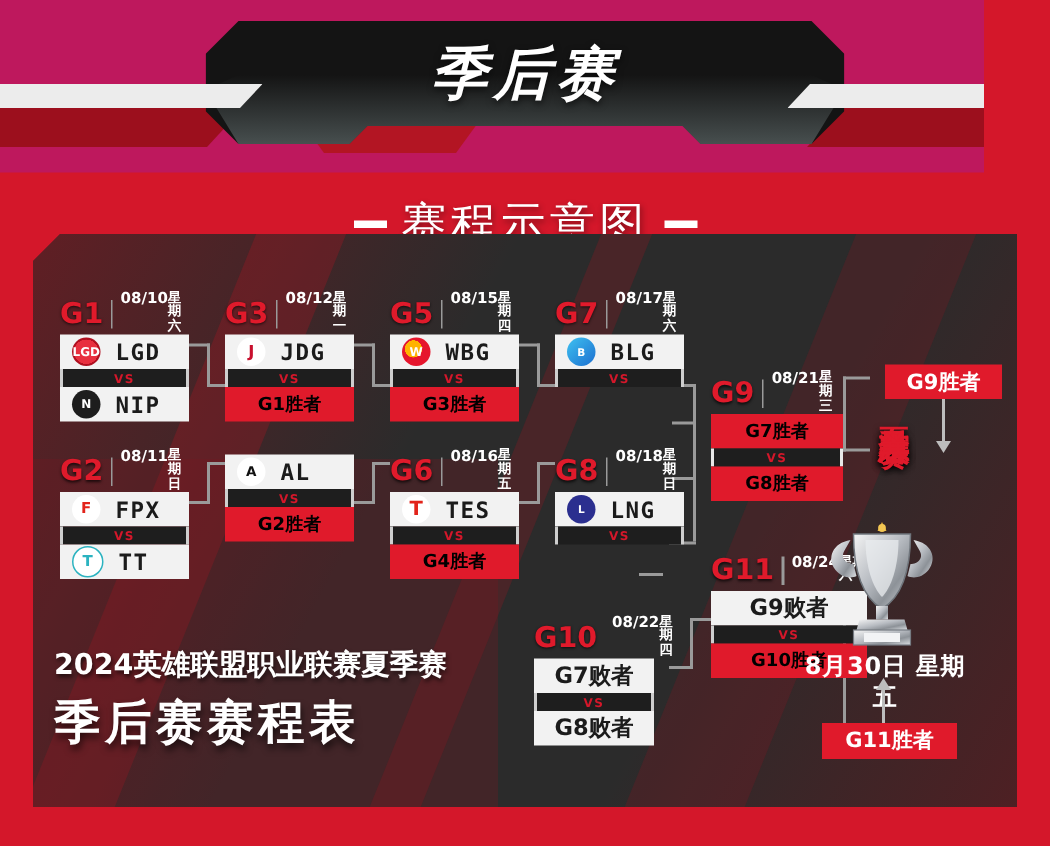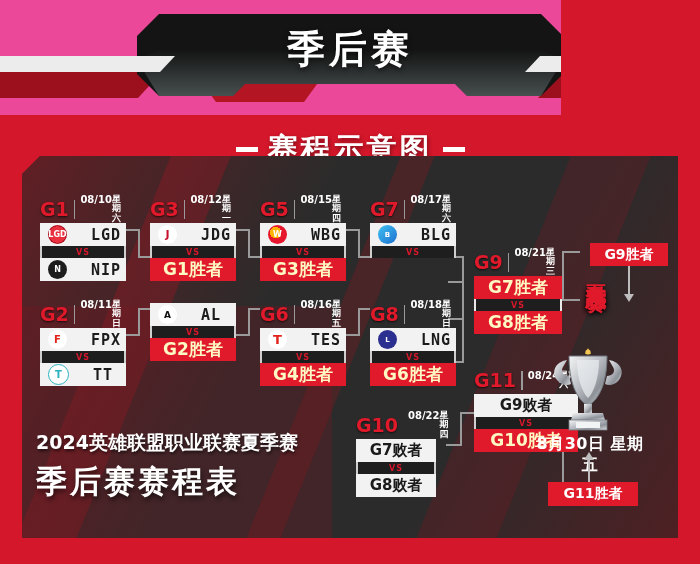--- a/index.html
+++ b/index.html
@@ -3,22 +3,22 @@
 <meta charset="utf-8">
 <style>
   html,body{margin:0;padding:0;}
   body{
     width:700px;height:564px;overflow:hidden;position:relative;
     background:#d4172a;
     font-family:"DejaVu Sans","Liberation Sans",sans-serif;
   }
   
   #top-banner{
-    position:absolute;left:0;top:0;width:561px;height:115px;
-    background:#ec4899;overflow:hidden;
+    position:absolute;left:0;top:0;width:656px;height:115px;
+    background:#be185d;overflow:hidden;font-style:italic;
   }
   .banner-black{
     position:absolute;left:137px;top:14px;width:426px;height:82px;
     background:#141414;
     clip-path:polygon(22px 0,404px 0,426px 22px,426px 60px,404px 82px,
                       330px 82px,318px 70px,108px 70px,96px 82px,
                       22px 82px,0 60px,0 22px);
   }
   .banner-sheen{
     position:absolute;left:137px;top:50px;width:426px;height:46px;
@@ -47,21 +47,21 @@
   .sash-dark.right{left:538px;width:162px;clip-path:polygon(24px 0,162px 0,162px 26px,0 26px);}
   .chevron{
     position:absolute;top:80px;width:120px;height:22px;background:#b31523;
   }
   .chevron.l{left:200px;clip-path:polygon(0 0,120px 0,104px 22px,16px 22px);}
 
   
   #section-title{
     position:absolute;left:0;top:126px;width:700px;height:46px;
     display:flex;align-items:center;justify-content:center;gap:10px;
-    color:#fff;font-size:30px;font-weight:bold;letter-spacing:3px;
+    color:#fff;font-size:30px;font-weight:normal;letter-spacing:3px;
     text-shadow:1px 2px 4px rgba(0,0,0,.45);
   }
   .dash{display:inline-block;width:22px;height:5px;background:#fff;}
 
   
   #panel{
     position:absolute;left:22px;top:156px;width:656px;height:382px;
     background:
       linear-gradient(118deg,rgba(140,20,30,.55) 0%,rgba(140,20,30,0) 38%),
       linear-gradient(300deg,rgba(120,18,26,.45) 0%,rgba(120,18,26,0) 32%),
@@ -85,26 +85,26 @@
        text-shadow:0 1px 2px rgba(0,0,0,.7);}
   .dbar{width:2px;height:19px;background:#9a9a9a;}
   .dates{display:flex;flex-direction:row;justify-content:center;line-height:1.05;}
   .dates .d1{color:#fff;font-size:10px;font-weight:bold;}
   .dates .d2{color:#fff;font-size:9px;font-weight:bold;}
 
   .slot{
     height:23px;display:flex;align-items:center;
     background:#f2f2f2;box-sizing:border-box;
   }
-  .slot.team{gap:24px;padding-left:8px;}
+  .slot.team{gap:10px;padding-left:8px;}
   .slot.red{background:#e01a2b;justify-content:center;}
   .slot.plain{background:#f2f2f2;justify-content:center;}
   .tname{color:#1b1b1b;font-size:15px;font-weight:bold;letter-spacing:1px;
          font-family:"DejaVu Sans Mono","Liberation Mono",monospace;}
-  .slot.red .tname2{color:#fef9c3;font-size:17px;font-weight:bold;}
+  .slot.red .tname2{color:#000000;font-size:12px;font-weight:bold;}
   .slot.plain .tname2{color:#1b1b1b;font-size:15px;font-weight:bold;}
   .vs{
     height:12px;background:#1e1e1e;display:flex;align-items:center;justify-content:center;
     color:#d4172a;font-size:8px;font-weight:bold;letter-spacing:1px;
     border-left:2px solid #cfcfcf;border-right:2px solid #cfcfcf;
   }
   .vs.onred{border-left-color:#e8e8e8;border-right-color:#e8e8e8;}
 
   
   .logo{width:19px;height:19px;border-radius:50%;flex:0 0 auto;
@@ -345,23 +345,20 @@
       <span class="dates">
         <span class="d1">08/18</span>
         <span class="d2">星期日</span>
       </span>
     </div>
     <div class="slot team">
       <span class="logo lg-lng">L</span>
       <span class="tname">LNG</span>
     </div>
     <div class="vs">VS</div>
-    <div class="slot red">
-      <span class="tname2">G6胜者</span>
-    </div>
   </div>
 
   <div class="match" style="left:452px;top:95px;width:88px;">
     <div class="mhead">
       <span class="gid">G9</span>
       <span class="dbar"></span>
       <span class="dates">
         <span class="d1">08/21</span>
         <span class="d2">星期三</span>
       </span>

